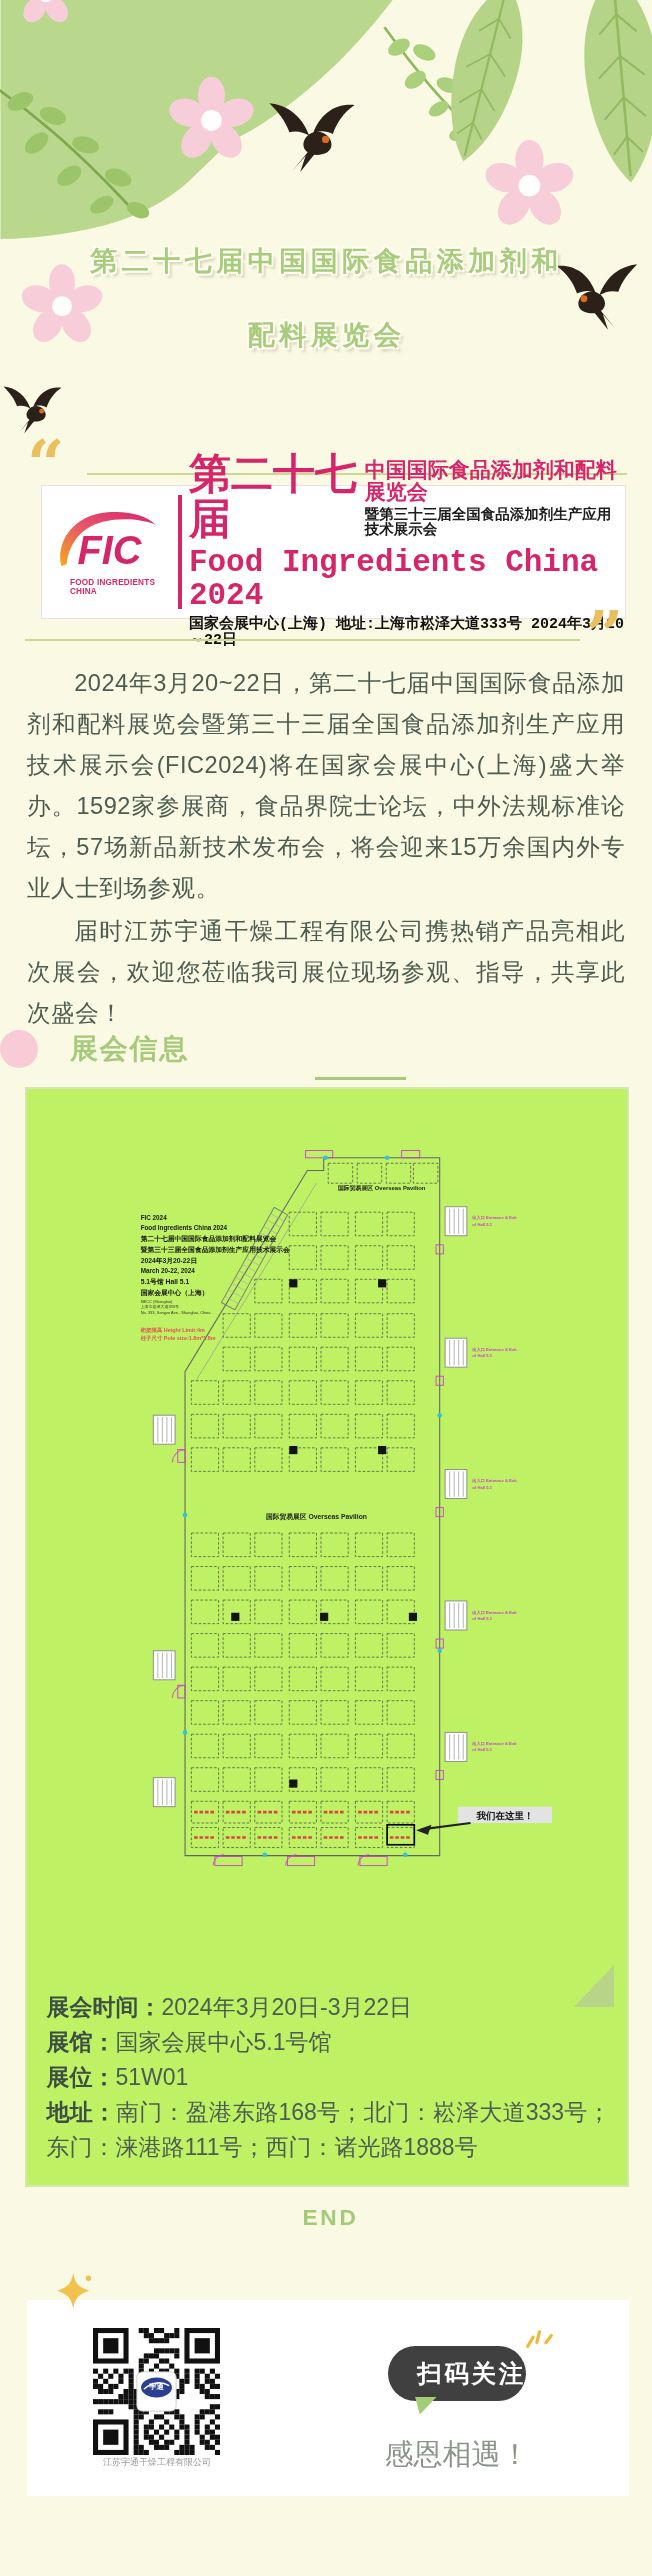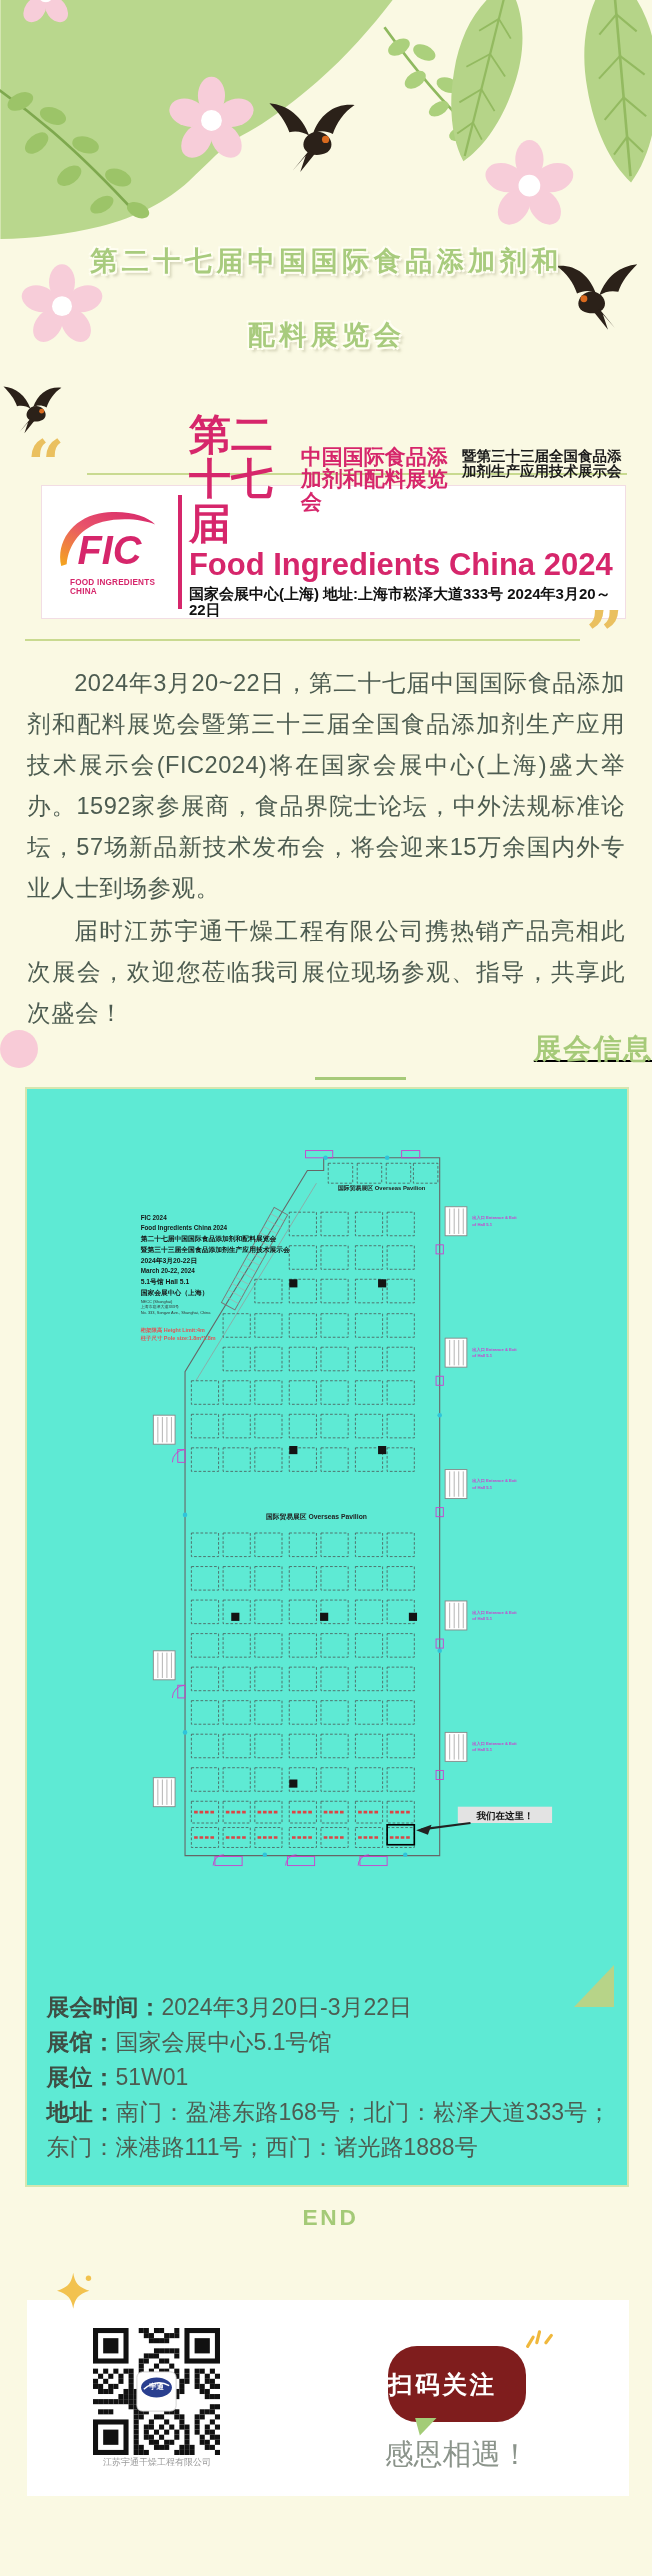--- a/index.html
+++ b/index.html
@@ -16,40 +16,40 @@
       color:#eac05f;line-height:44px;}
   #quote-open{left:27px;top:442px;} #quote-close{left:586px;top:613px;}
   .hline{height:1.8px;background:#c9da90;}
   #line-top{left:87px;top:473px;width:540px;} #line-bottom{left:25px;top:639px;width:555px;}
   
   #banner{left:41px;top:485px;width:585px;height:134px;background:#fff;border:0.9px solid #f2dde4;
       box-sizing:border-box;display:flex;align-items:stretch;}
   #logo-box{width:136px;display:flex;flex-direction:column;align-items:center;justify-content:center;}
   #logo-sub{font-size:8.2px;font-weight:800;color:#d6266b;letter-spacing:0.2px;margin-top:1.8px;margin-left:28px;}
   #banner-divider{width:3.6px;background:#d6266b;margin:9px 7.3px 9px 0;}
-  #banner-right{flex:1;display:flex;flex-direction:column;justify-content:flex-end;line-height:1.06;}
+  #banner-right{flex:1;display:flex;flex-direction:column;justify-content:center;line-height:1.06;font-family:Liberation Mono, monospace;}
   #banner-row1{display:flex;align-items:center;}
   #cn-big{font-size:42px;font-weight:900;color:#d6266b;letter-spacing:0px;}
-  #cn-col{display:flex;flex-direction:row;margin-left:4.5px;}
+  #cn-col{display:flex;flex-direction:column;margin-left:4.5px;}
   #cn-line1{font-size:21px;font-weight:900;color:#d6266b;}
   #cn-line2{font-size:14.5px;font-weight:700;color:#1c1c1c;margin-top:2.7px;}
   #en-title{font-size:31px;font-weight:900;color:#d6266b;margin-top:2.7px;}
   #venue-line{font-size:15px;font-weight:700;color:#111;margin-top:4.5px;}
   
   #intro{left:27px;top:663px;width:598px;}
   #intro p{margin:0 0 1.8px 0;font-size:23.6px;line-height:41px;color:#4d5c51;
       text-indent:2em;text-align:justify;letter-spacing:0.5px;}
   
-  #section-header{left:0;top:1030px;width:653px;display:flex;justify-content:space-between;align-items:center;gap:18px;text-decoration:underline;}
+  #section-header{left:0;top:1030px;width:653px;display:flex;justify-content:flex-start;align-items:center;gap:32px;}
   #section-dot{width:38px;height:38px;border-radius:50%;background:#f8cbd7;}
   #section-title{font-size:28px;font-weight:600;color:#a6ca79;letter-spacing:1.8px;}
   #section-underline{left:315px;top:1077px;width:91px;height:2.7px;background:#a6ca79;}
   
   #plan-card{left:24.5px;top:1087px;width:604px;height:1100px;box-sizing:border-box;
-      background:#5eead4;border:2.7px solid #d5e6b0;}
+      background:#bef264;border:2.7px solid #d5e6b0;}
   #plan-svg{position:absolute;left:52px;top:54px;width:522px;height:751px;}
   #corner-triangle{position:absolute;right:12.7px;top:876px;width:0;height:0;
       border-left:40px solid transparent;border-bottom:42px solid #b7d488;}
   #details{position:absolute;left:20px;top:901px;width:564px;}
   .detail-row{font-size:23px;line-height:35px;color:#4d5c51;text-align:justify;}
   .detail-row b{color:#3e4e44;font-weight:800;}
   
   .hall{fill:none;stroke:#666;stroke-width:1.2;}
   .booth{fill:none;stroke:#4a4a4a;stroke-width:.8;stroke-dasharray:3 2;}
   .booth-solid{fill:none;stroke:#000;stroke-width:1.8;}
@@ -68,22 +68,22 @@
   #here-text{fill:#111;font-size:10.5px;font-weight:800;}
   .arrow{stroke:#222;stroke-width:2.4;fill:none;}
   .arrowhead{fill:#222;}
   
   #end-label{left:4px;top:2204px;width:653px;text-align:center;font-size:22.7px;font-weight:800;
       color:#a4ca77;letter-spacing:2.7px;}
   #footer-card{left:27px;top:2300px;width:602px;height:196px;background:#fff;}
   #sparkle{left:54px;top:2271px;width:42px;height:45px;z-index:3;}
   #qr-svg{left:93px;top:2328px;width:127px;height:127px;}
   #qr-caption{left:53px;top:2456px;width:208px;text-align:center;font-size:9px;color:#9a9a9a;}
-  #follow-bubble{left:388px;top:2346px;width:138px;height:76px;background:#7f1d1d;border-radius:29px;
-      display:flex;align-items:center;justify-content:flex-start;color:#fff;font-size:24.5px;font-weight:800;
+  #follow-bubble{left:388px;top:2346px;width:138px;height:55px;background:#404040;border-radius:29px;
+      display:flex;align-items:center;justify-content:flex-end;color:#fff;font-size:24.5px;font-weight:800;
       letter-spacing:2.7px;}
   #bubble-tail{position:absolute;left:27px;bottom:-13.6px;width:22px;height:18px;background:#a3cc77;
       clip-path:polygon(0 0,100% 0,22% 100%);}
   #bubble-dashes{left:524px;top:2319px;width:31px;height:31px;}
   #thanks-text{left:381px;top:2435px;width:152px;text-align:center;font-size:29px;color:#8b948b;}
 </style>
 </head>
 <body>
 
 <svg id="header-decor" class="abs" viewBox="0 0 720 520">

